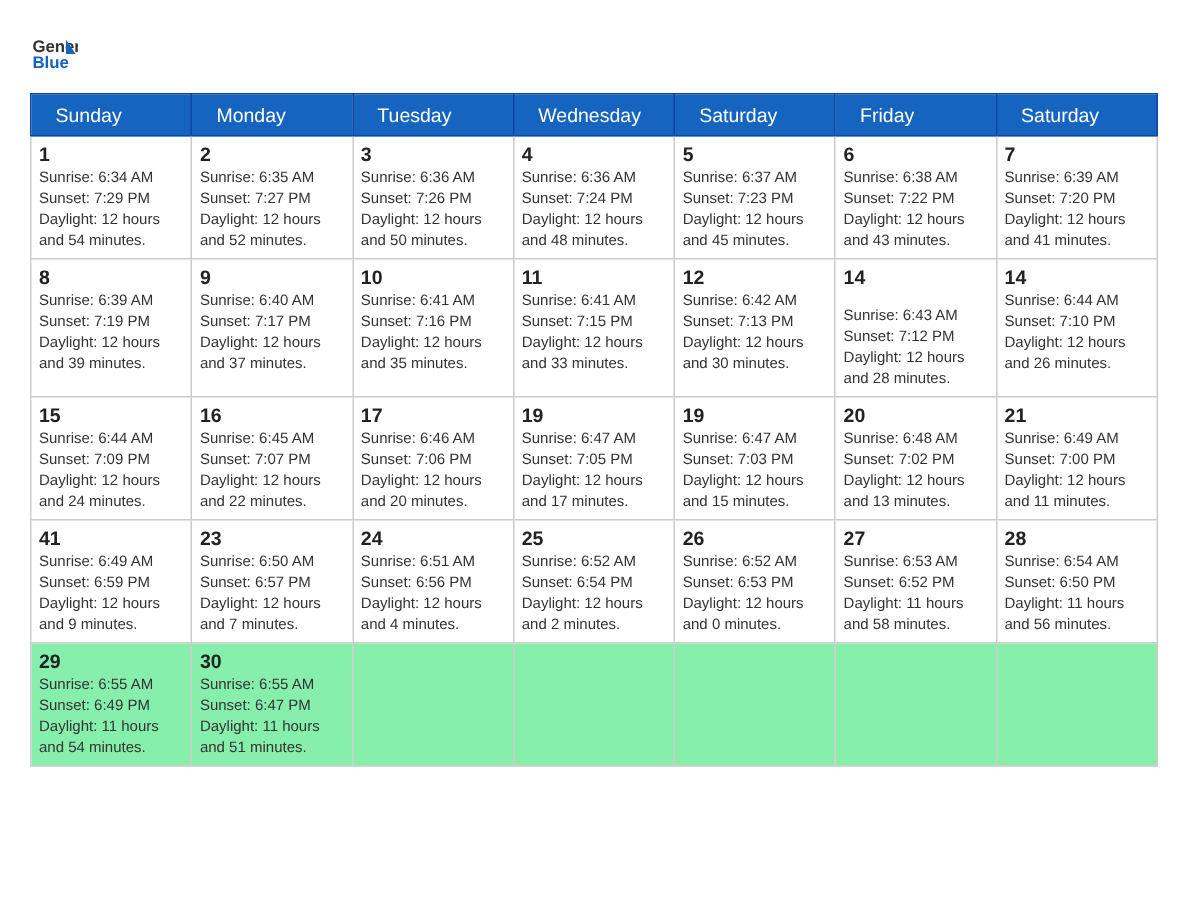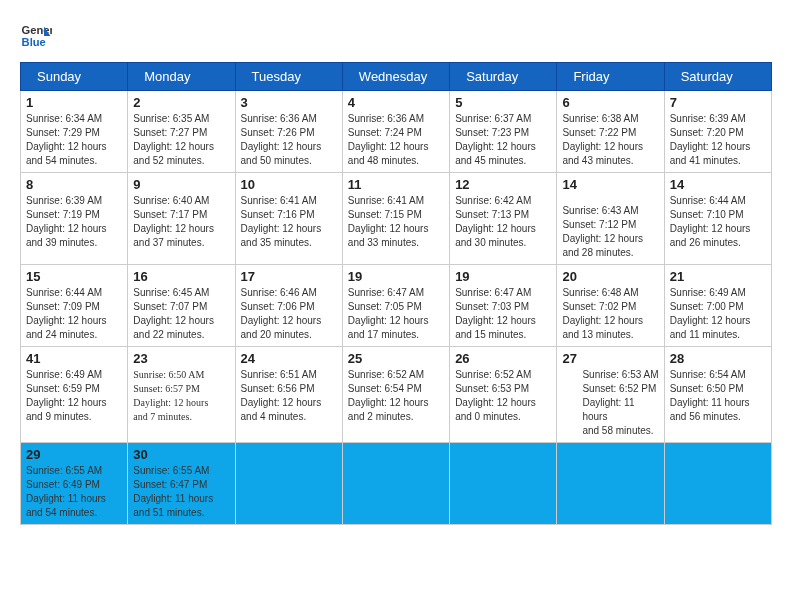--- a/index.html
+++ b/index.html
@@ -56,21 +56,21 @@
       vertical-align: top;
       padding: 4px 5px;
       height: 78px;
       background: #fff;
       width: calc(100% / 7);
     }
     td.empty {
       background: #f5f5f5;
     }
     tr:last-child td {
-      background: #0ea5e9;
+      background: #86efac;
     }
     .day-num {
       font-size: 13px;
       font-weight: bold;
       color: #222;
       display: block;
       margin-bottom: 2px;
     }
     .day-info {
       font-size: 10px;
@@ -264,21 +264,21 @@
       <tr>
         <td>
           <span class="day-num">41</span>
           <div class="day-info" style="white-space: pre-line;">Sunrise: 6:49 AM
 Sunset: 6:59 PM
 Daylight: 12 hours
 and 9 minutes.</div>
         </td>
         <td>
           <span class="day-num">23</span>
-          <div class="day-info" style="white-space: pre-line; font-family: Liberation Serif, serif;">Sunrise: 6:50 AM
+          <div class="day-info" style="white-space: pre-line;">Sunrise: 6:50 AM
 Sunset: 6:57 PM
 Daylight: 12 hours
 and 7 minutes.</div>
         </td>
         <td>
           <span class="day-num">24</span>
           <div class="day-info" style="white-space: pre-line;">Sunrise: 6:51 AM
 Sunset: 6:56 PM
 Daylight: 12 hours
 and 4 minutes.</div>
@@ -292,21 +292,21 @@
         </td>
         <td>
           <span class="day-num">26</span>
           <div class="day-info" style="white-space: pre-line;">Sunrise: 6:52 AM
 Sunset: 6:53 PM
 Daylight: 12 hours
 and 0 minutes.</div>
         </td>
         <td>
           <span class="day-num">27</span>
-          <div class="day-info" style="white-space: pre-line; margin-left: 20px;">Sunrise: 6:53 AM
+          <div class="day-info" style="white-space: pre-line;">Sunrise: 6:53 AM
 Sunset: 6:52 PM
 Daylight: 11 hours
 and 58 minutes.</div>
         </td>
         <td>
           <span class="day-num">28</span>
           <div class="day-info" style="white-space: pre-line;">Sunrise: 6:54 AM
 Sunset: 6:50 PM
 Daylight: 11 hours
 and 56 minutes.</div>

